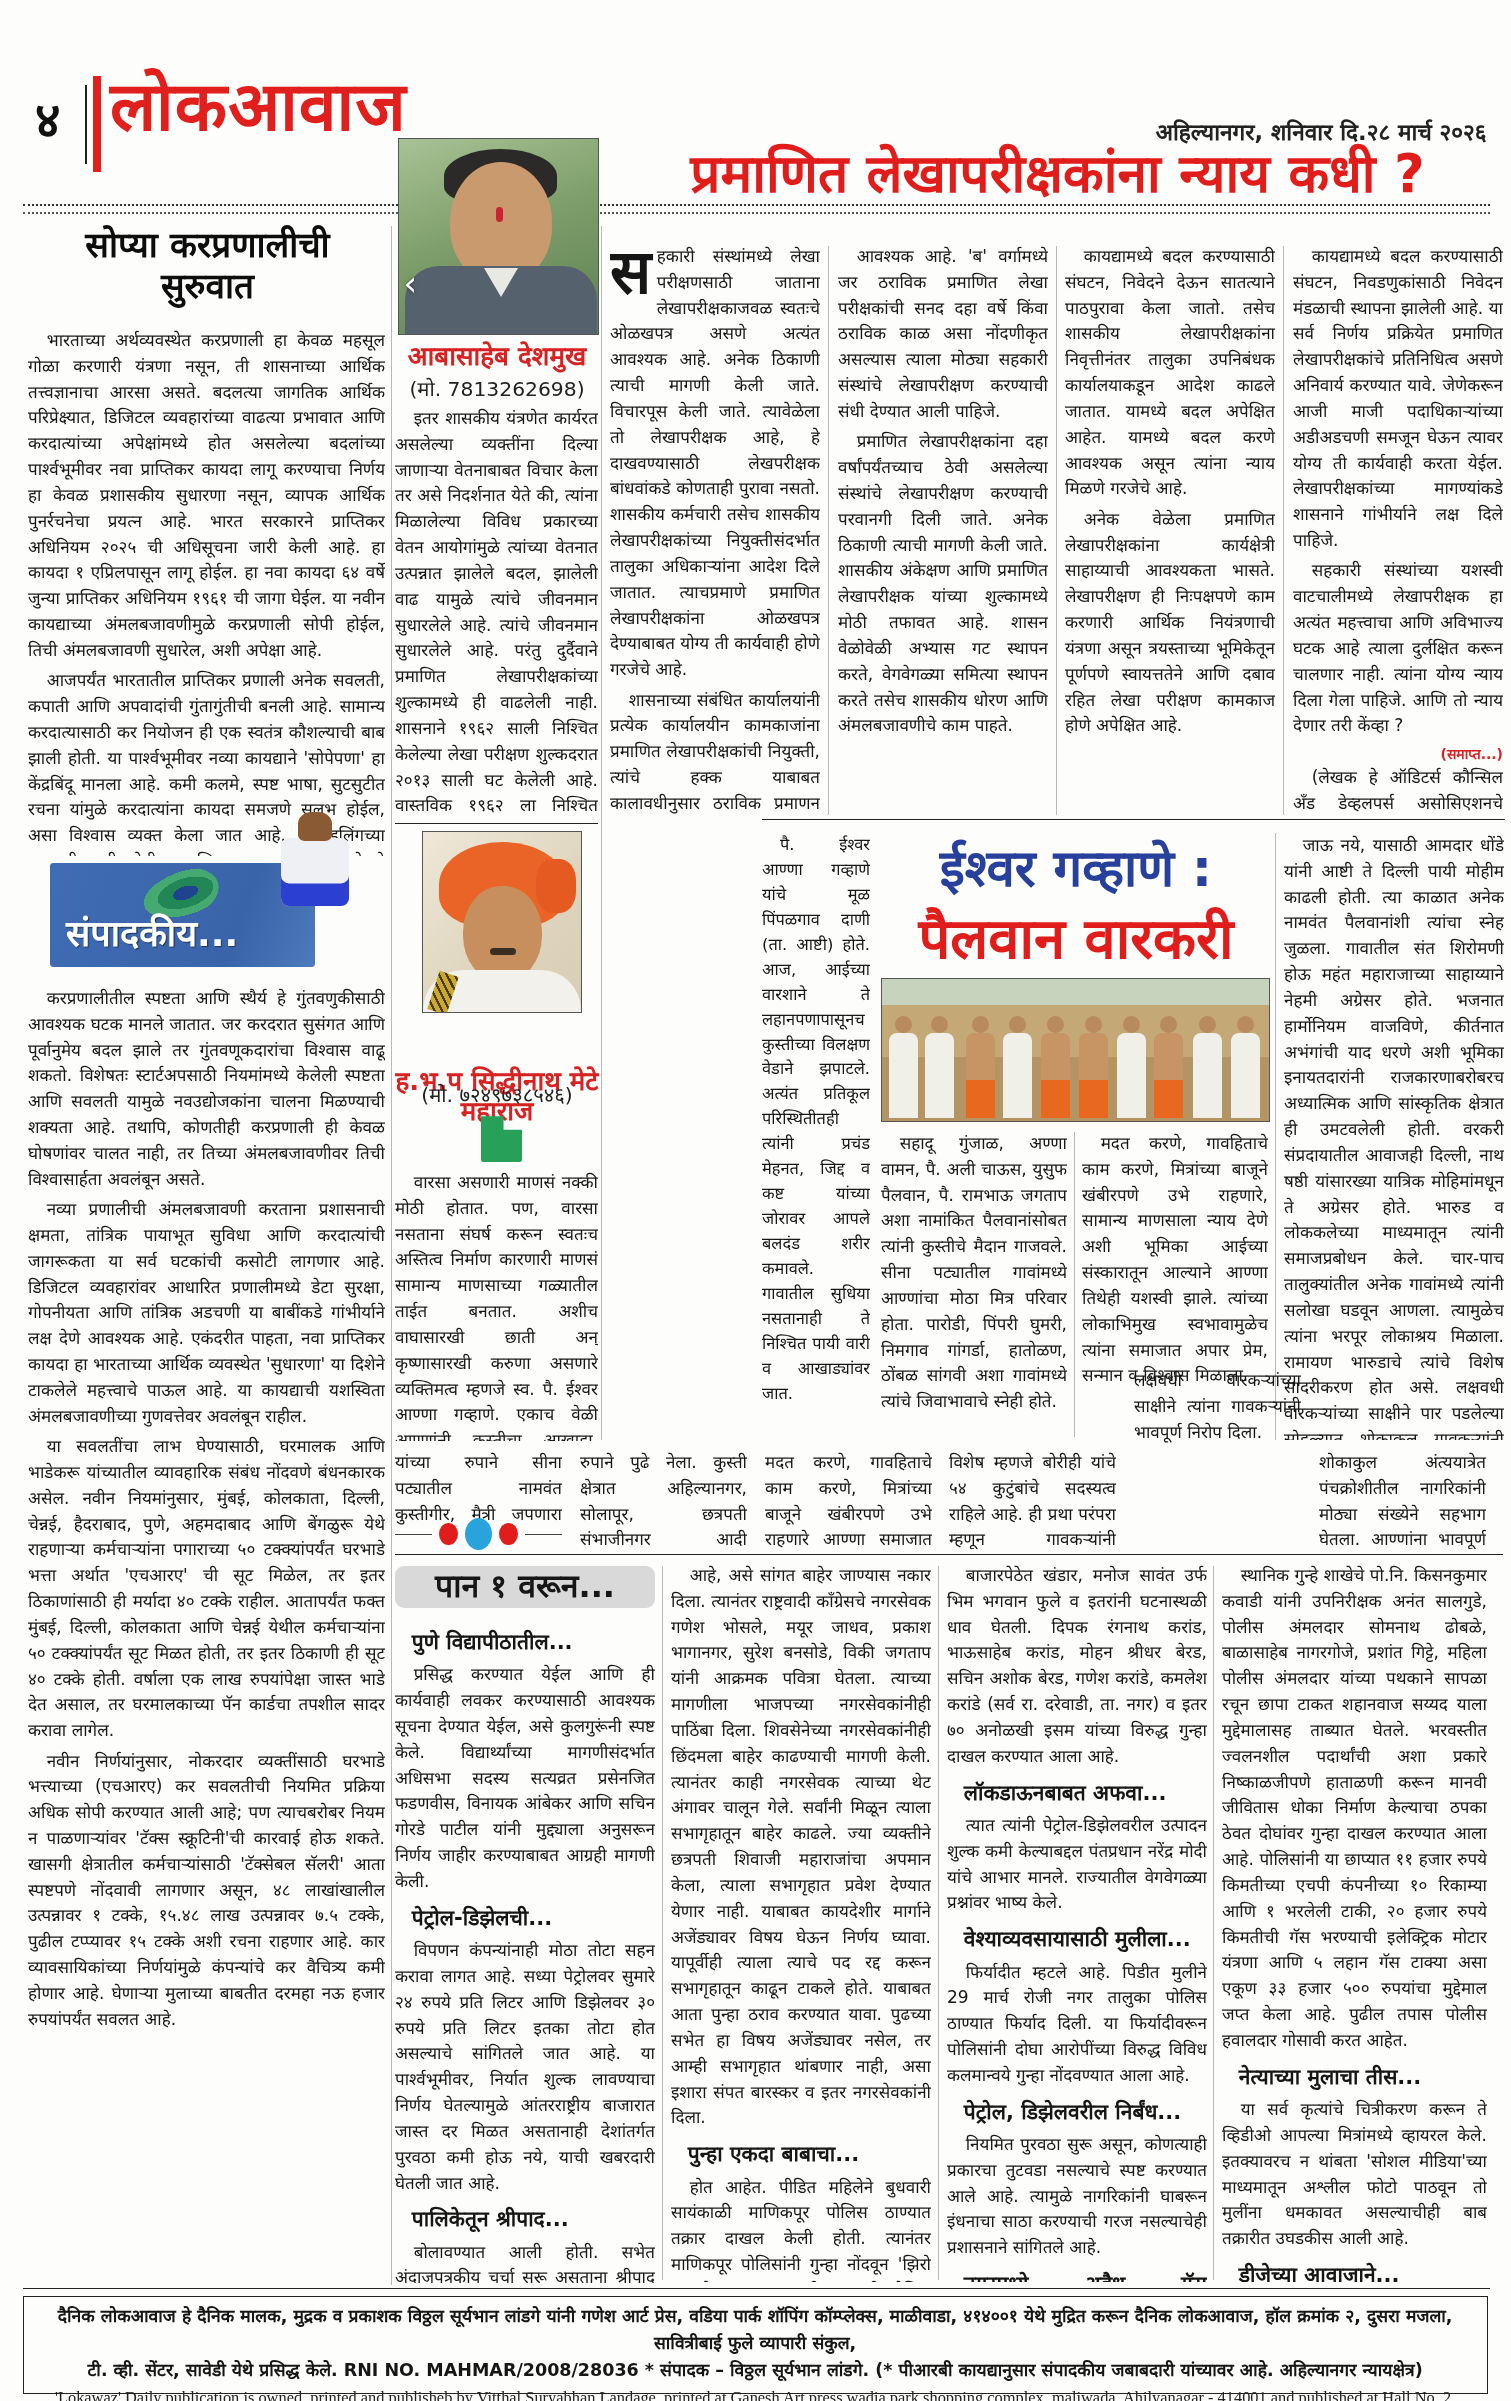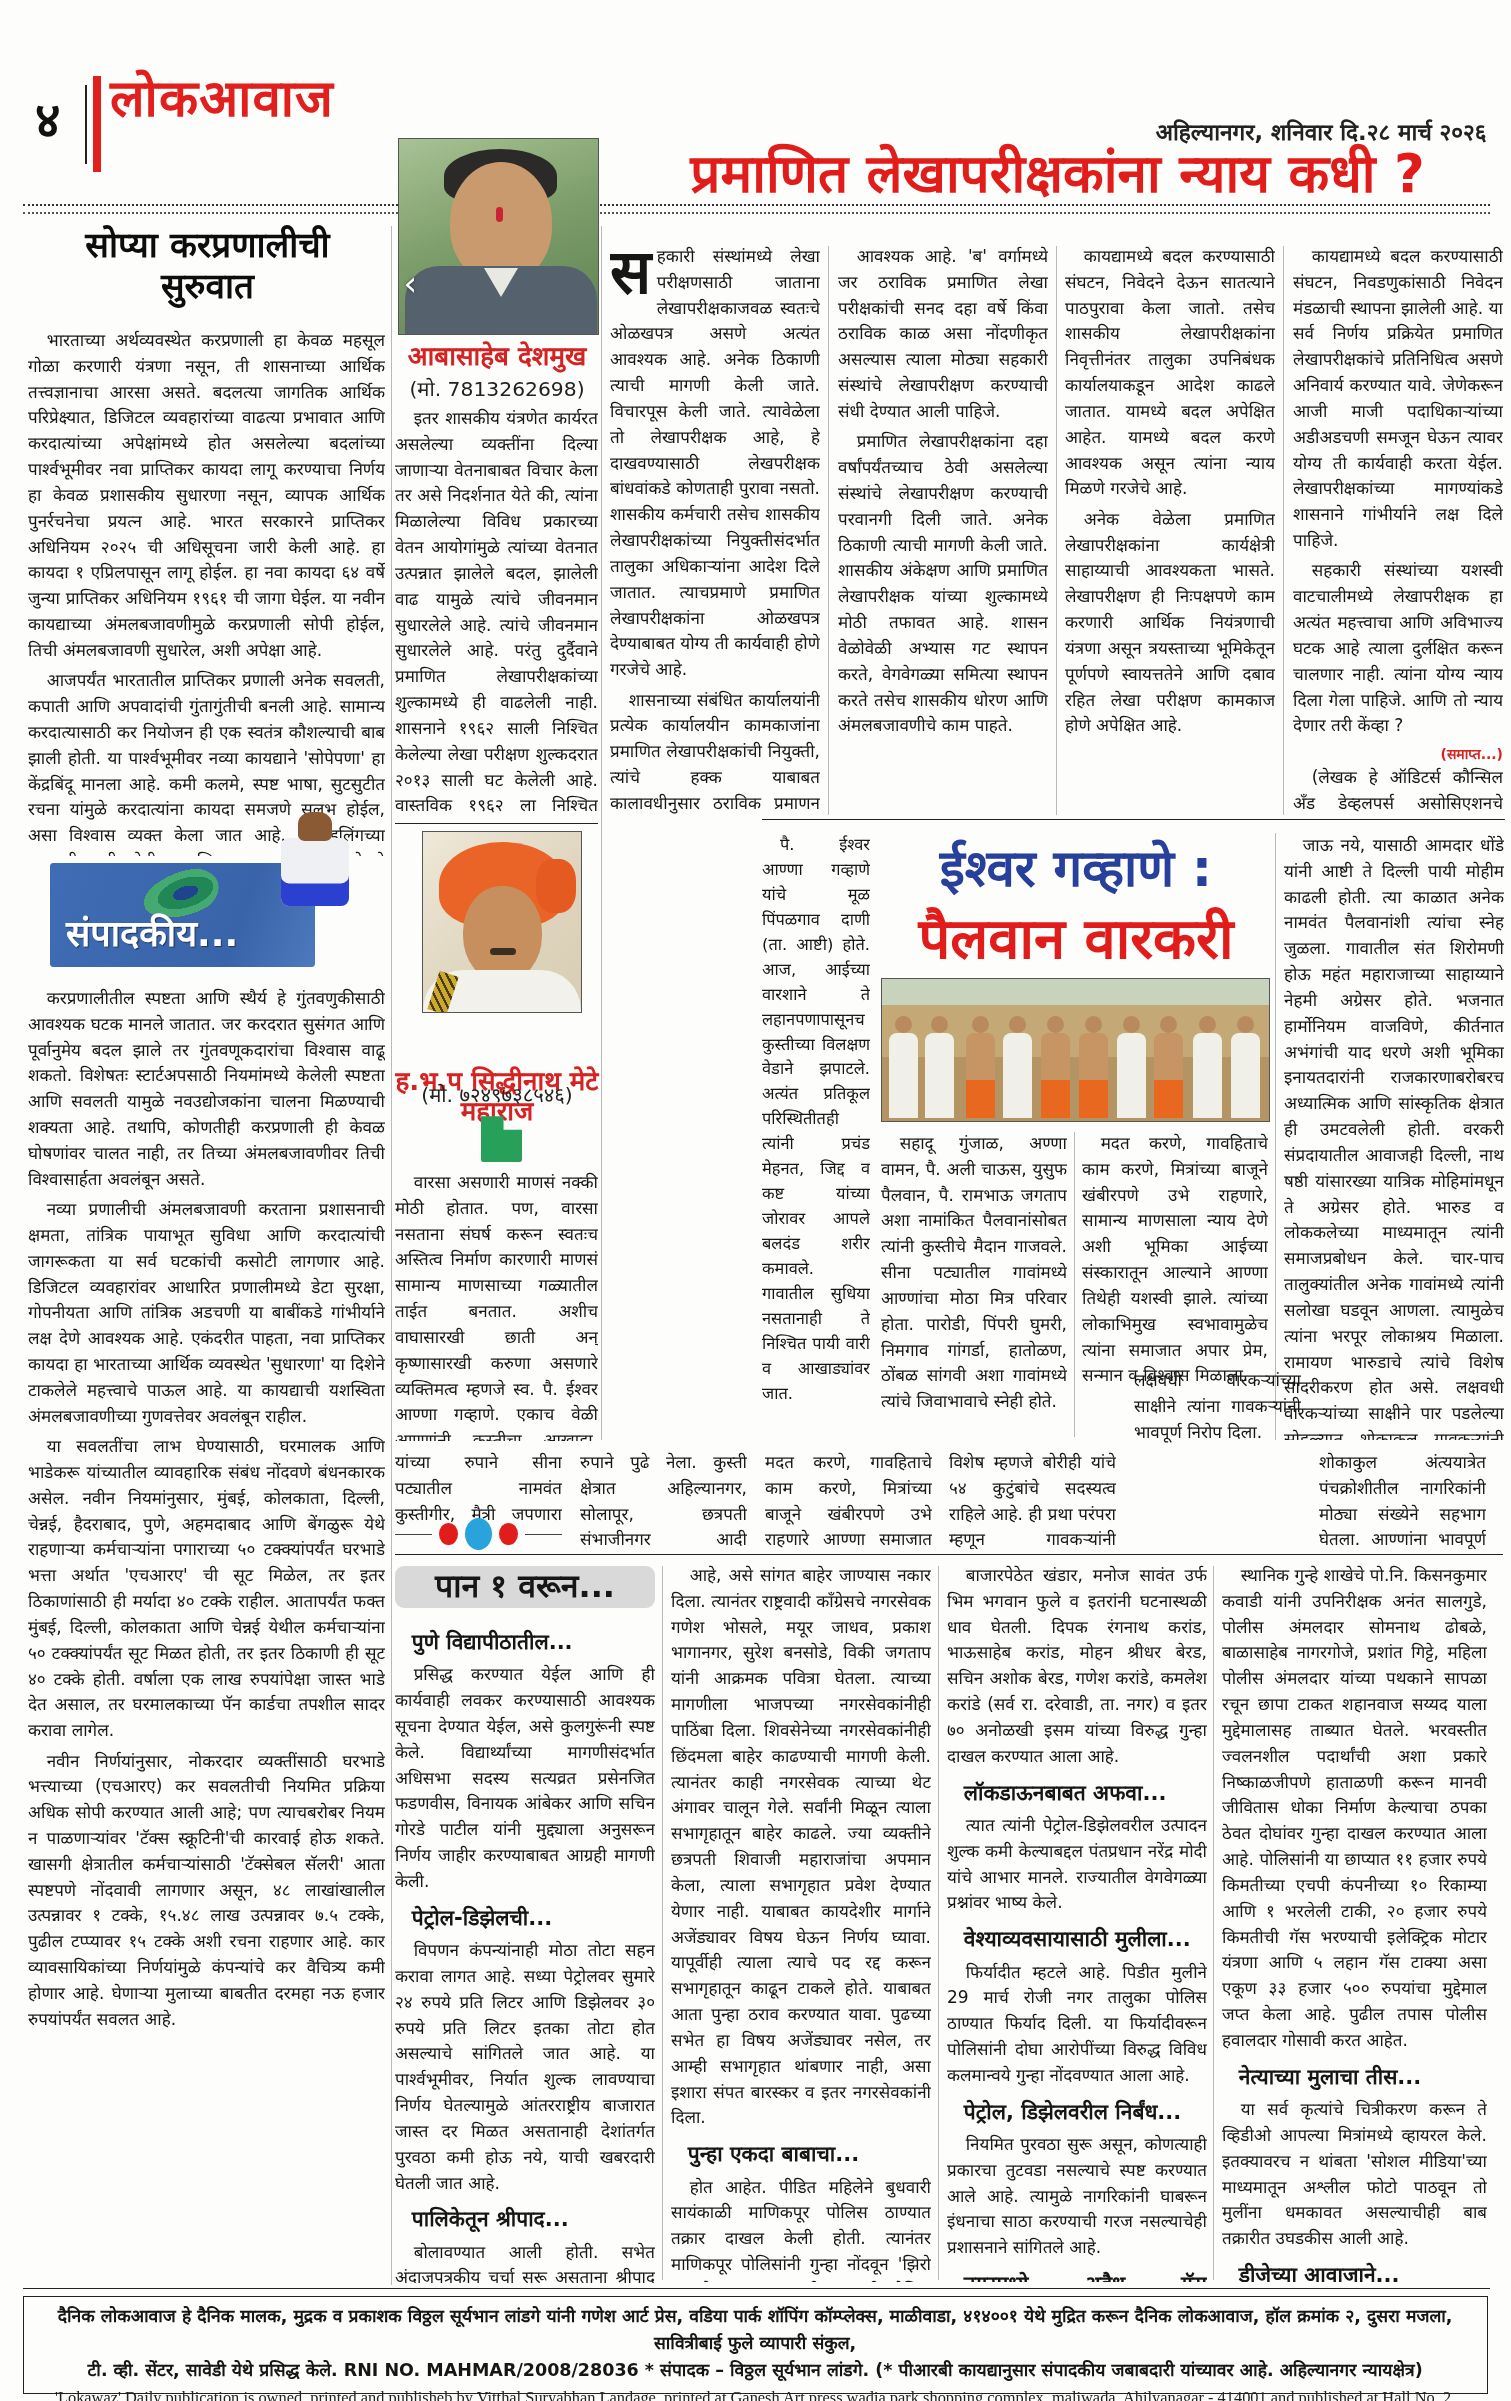--- a/index.html
+++ b/index.html
@@ -2,21 +2,21 @@
 <html style="font-size:9px"><head>
 <meta charset="utf-8">
 <style>
   html,body{margin:0;padding:0;background:#888;}
   .page{position:relative;width:1512px;height:2401px;background:#fdfdfb;font-family:"DejaVu Sans",sans-serif;color:#161616;overflow:hidden;margin:0 auto;}
   .abs{position:absolute;}
   
   .pageno{font-size:49px;font-weight:bold;color:#111;}
   .mast-bars{width:0;height:96px;border-left:4px solid #e1201d;border-right:4px solid #e1201d;margin-right:5.6px;}
   .pg-bar{width:0;height:79px;border-left:2.3px solid #222;}
-  .masthead{font-size:51px;font-weight:bold;color:#e1201d;letter-spacing:1.1px;line-height:1;text-align:center;}
+  .masthead{font-size:68px;font-weight:bold;color:#e1201d;letter-spacing:1.1px;line-height:1;text-align:center;}
   .dateline{font-size:22.6px;color:#222;font-weight:bold;}
   .dotrule{height:5.6px;border-top:2.8px dotted #333;border-bottom:2.3px dotted #555;}
   
   .col{ text-align:justify;font-size:17px;line-height:1.52;overflow:hidden;}
   .col p{margin:0 0 4.5px 0;text-indent:1.1em;}
   .bighead{font-weight:bold;text-align:center;line-height:1.12;}
   .ed-title{font-size:35px;font-weight:bold;text-align:center;line-height:1.18;color:#0d0d0d;}
   .red-head{color:#e11d1c;}
   .blue-head{color:#27409b;}
   .author-name{color:#d42322;font-weight:bold;text-align:center;font-size:26px;line-height:1.15;}

